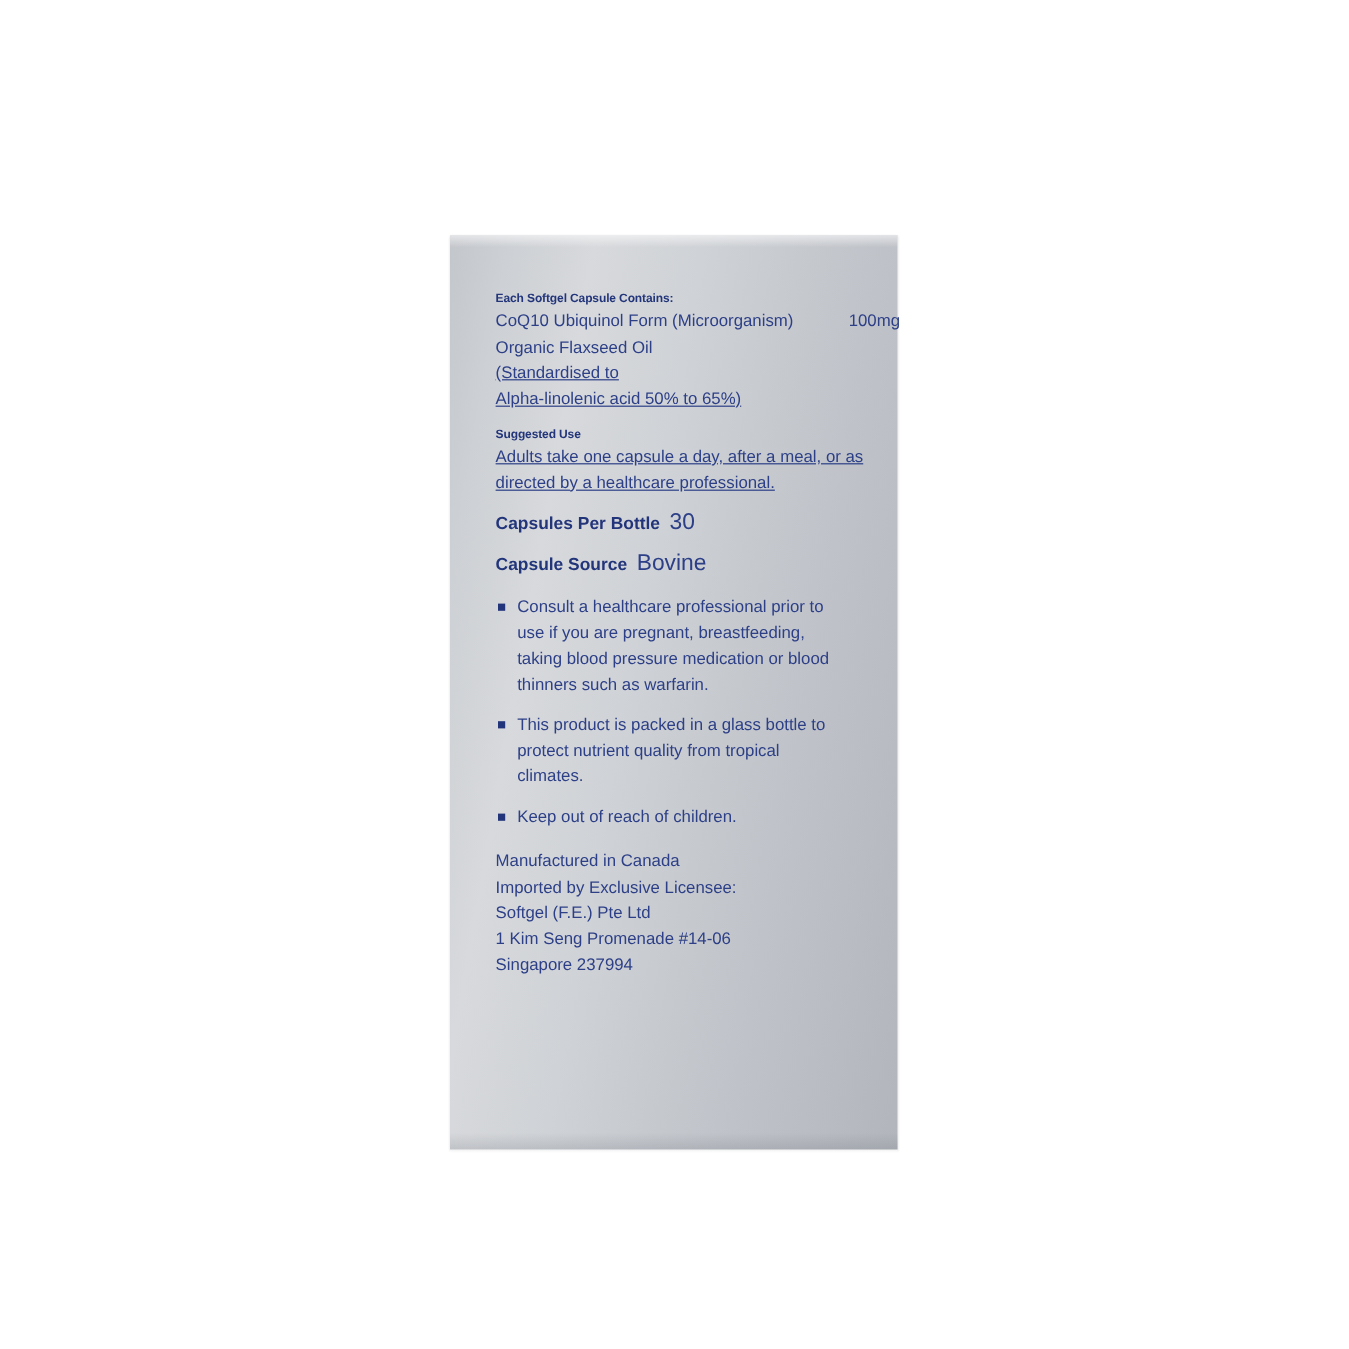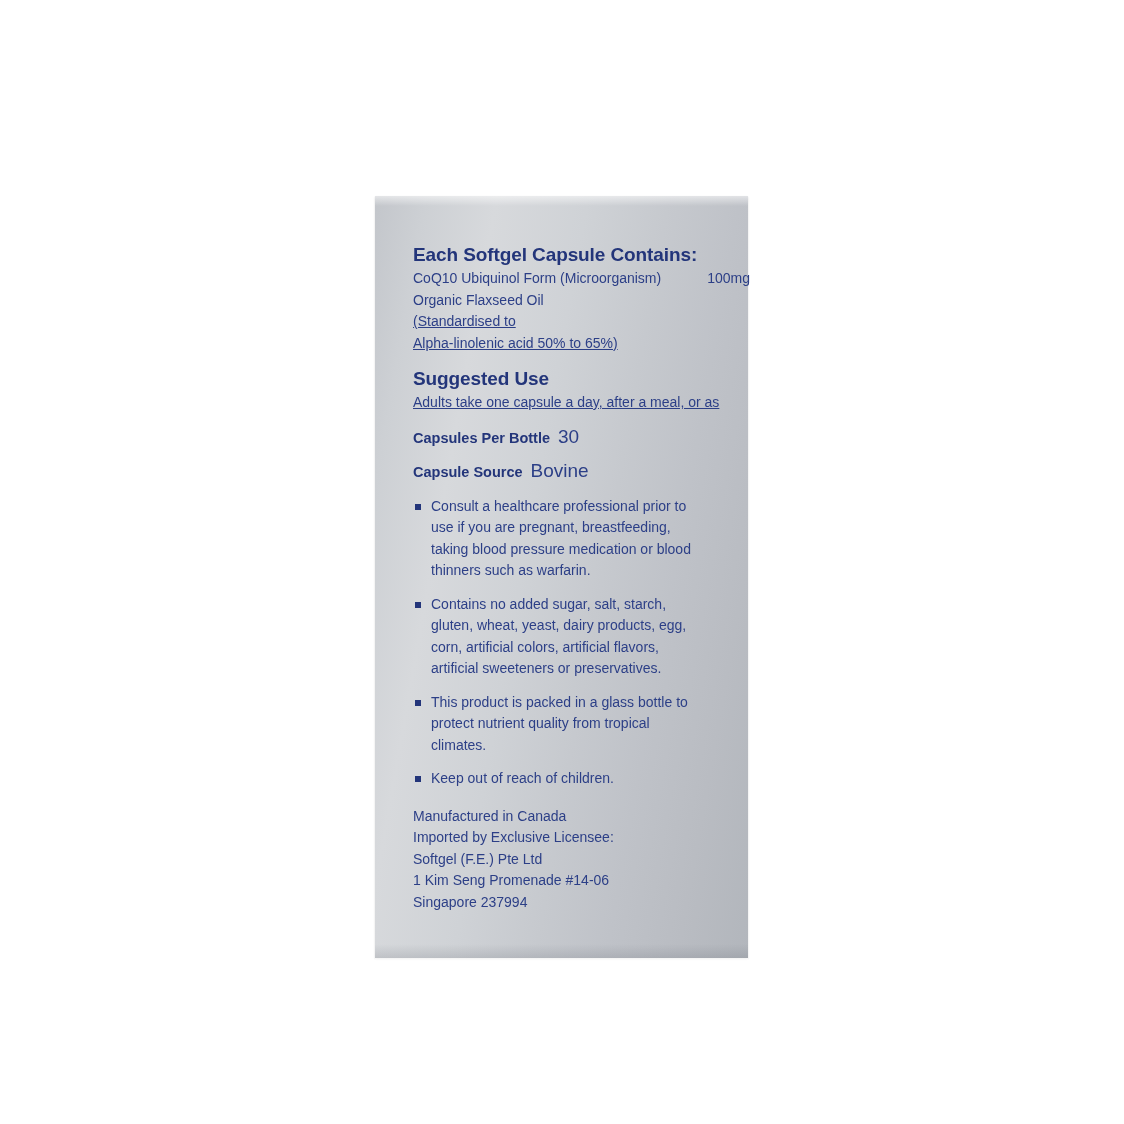--- a/index.html
+++ b/index.html
@@ -77,21 +77,21 @@
   .panel {
     position: absolute;
     left: 38px;
     top: 48px;
     width: 300px;
     color: #2b3f86;
     font-family: "Liberation Sans", sans-serif;
   }
 
   .hdg {
-    font-size: 19px;
+    font-size: 10px;
     font-weight: bold;
     color: #23357a;
     letter-spacing: -0.1px;
     margin: 0 0 2px 0;
   }
   .body-line {
     font-size: 14px;
     line-height: 21.5px;
     color: #2c3f87;
     margin: 0;
@@ -181,33 +181,33 @@
         </div>
 
 
         <p class="body-line">(Standardised to</p>
         <p class="body-line">Alpha-linolenic acid 50% to 65%)</p>
       </div>
 
       <div class="sect">
         <div class="hdg">Suggested Use</div>
         <p class="body-line">Adults take one capsule a day, after a meal, or as</p>
+        <p class="body-line">directed by a healthcare professional.</p>
       </div>
 
       <div class="sect-tight">
         <span class="inline-head">Capsules Per Bottle</span><span class="inline-val">30</span>
       </div>
 
       <div class="sect-tight">
         <span class="inline-head">Capsule Source</span><span class="inline-val">Bovine</span>
       </div>
 
       <ul class="bullets">
         <li><span class="sq"></span><span>Consult a healthcare professional prior to use if you are pregnant, breastfeeding, taking blood pressure medication or blood thinners such as warfarin.</span></li>
-        <li><span class="sq"></span><span>Contains no added sugar, salt, starch, gluten, wheat, yeast, dairy products, egg, corn, artificial colors, artificial flavors, artificial sweeteners or preservatives.</span></li>
         <li><span class="sq"></span><span>This product is packed in a glass bottle to protect nutrient quality from tropical climates.</span></li>
         <li><span class="sq"></span><span>Keep out of reach of children.</span></li>
       </ul>
 
       <div class="footer">
         <p>Manufactured in Canada</p>
         <p>Imported by Exclusive Licensee:</p>
         <p>Softgel (F.E.) Pte Ltd</p>
         <p>1 Kim Seng Promenade #14-06</p>
         <p>Singapore 237994</p>

